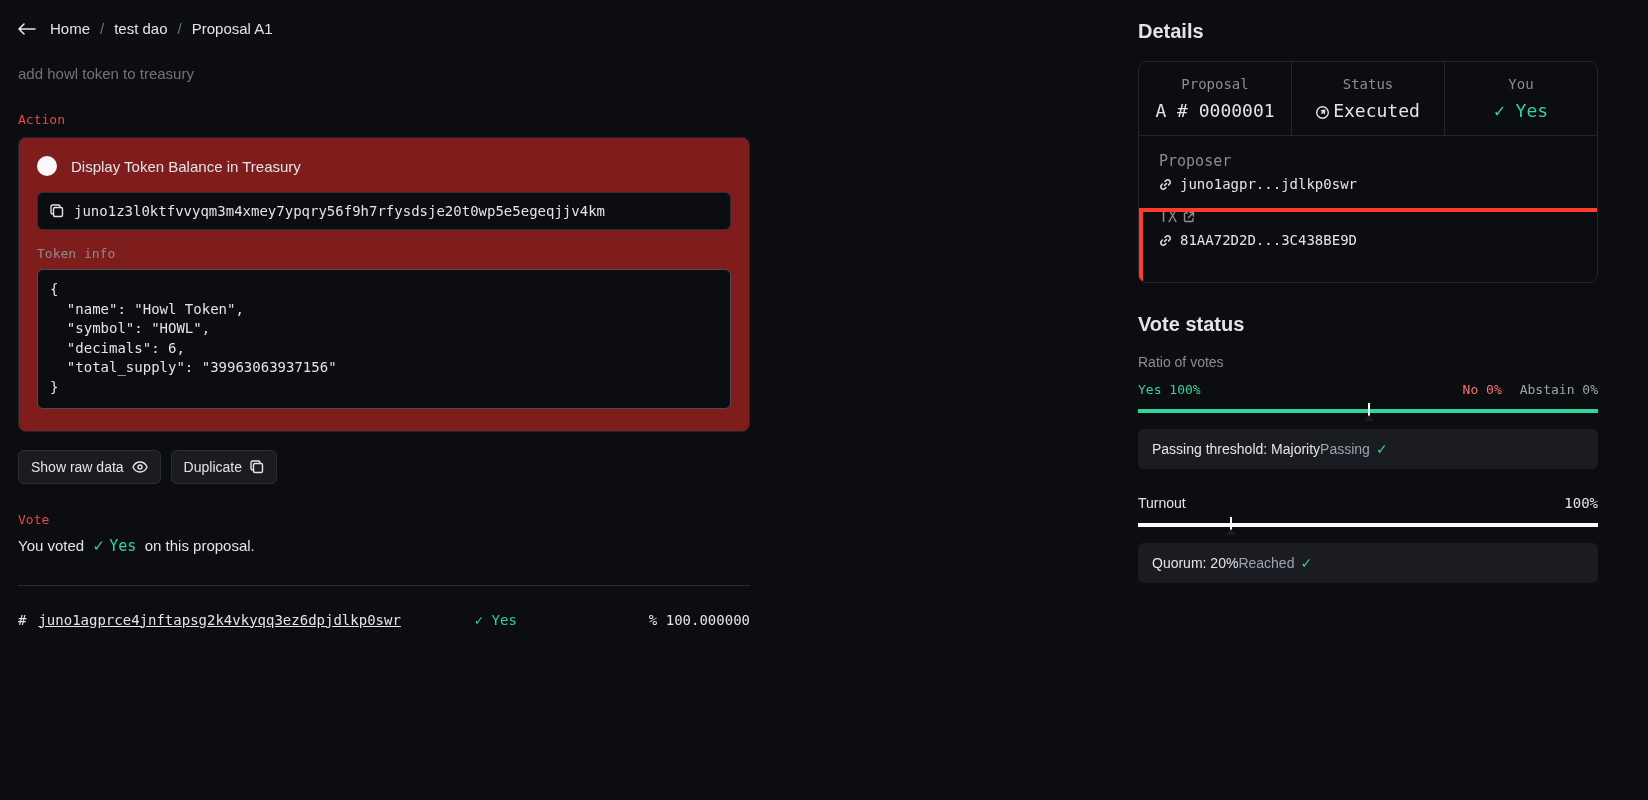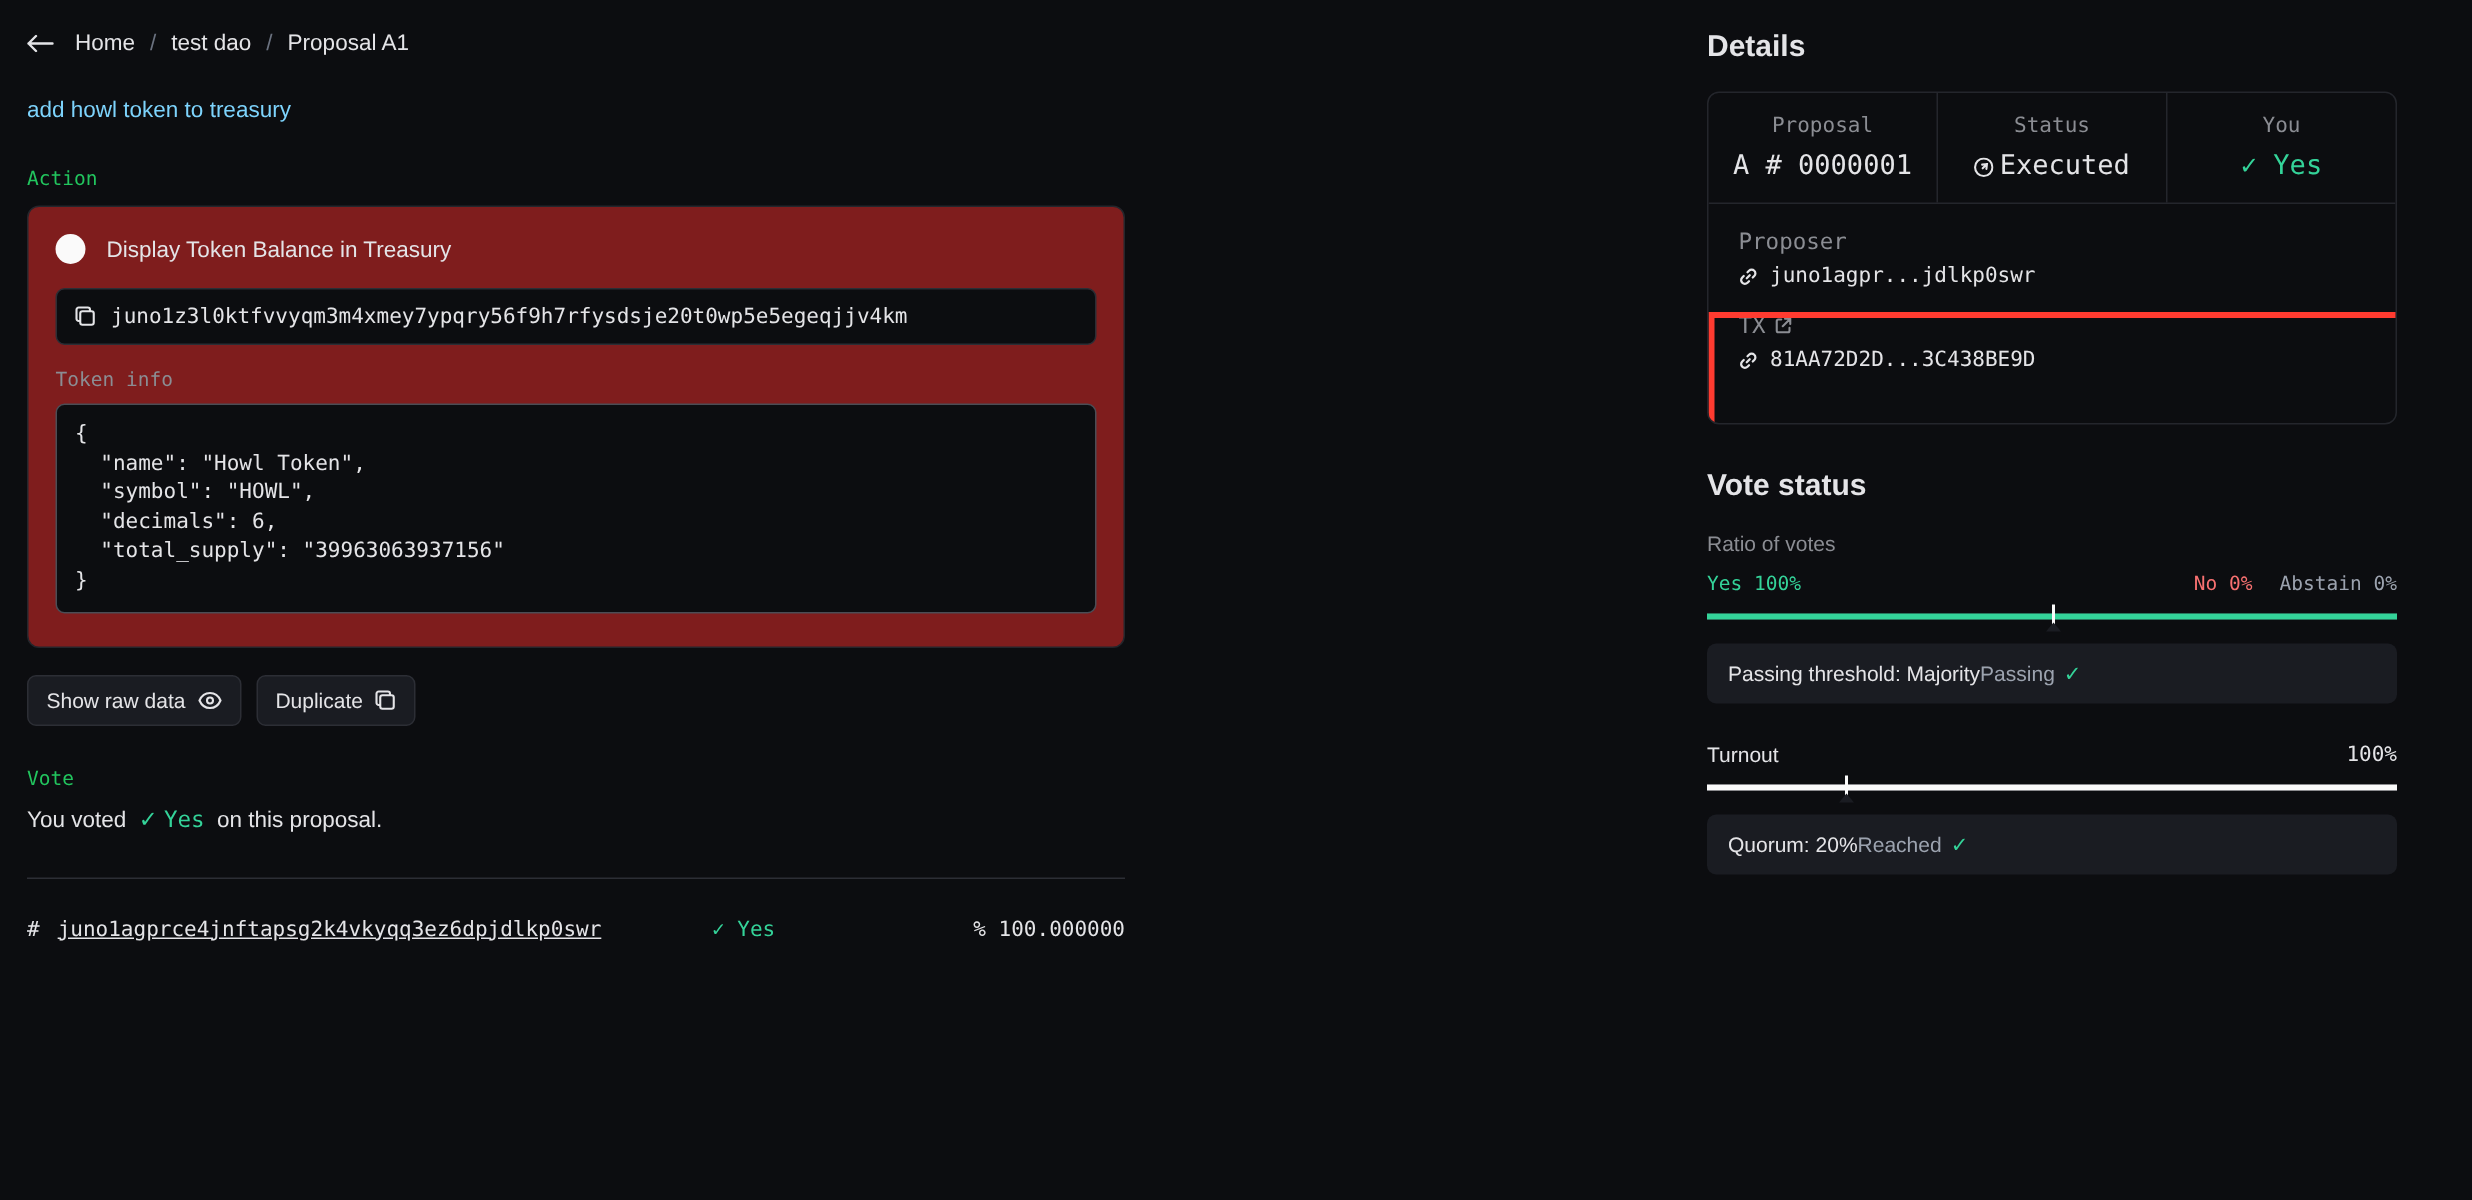--- a/index.html
+++ b/index.html
@@ -17,24 +17,24 @@
 .sidebar { width: 540px; padding: 20px 50px 20px 30px; overflow-y: auto; }
 
 
 .breadcrumb { display: flex; align-items: center; gap: 10px; margin-bottom: 28px; color: #e4e4e7; font-family: -apple-system, BlinkMacSystemFont, 'Segoe UI', sans-serif; font-size: 15px; }
 .breadcrumb .sep { color: #6b7280; }
 .breadcrumb a { color: #e4e4e7; text-decoration: none; }
 .arrow-back { display: inline-flex; align-items: center; margin-right: 4px; }
 
 
 .page-title { font-size: 24px; font-weight: 700; margin-bottom: 20px; font-family: -apple-system, BlinkMacSystemFont, 'Segoe UI', sans-serif; }
-.page-desc { color: #7dd3fc; margin-bottom: 30px; font-family: -apple-system, BlinkMacSystemFont, 'Segoe UI', sans-serif; font-size: 15px; }
-
-
-.section-label { color: #22c55e; font-size: 13px; margin-bottom: 10px; }
+.page-desc { color: #737373; margin-bottom: 30px; font-family: -apple-system, BlinkMacSystemFont, 'Segoe UI', sans-serif; font-size: 15px; }
+
+
+.section-label { color: #ef4444; font-size: 13px; margin-bottom: 10px; }
 
 
 .action-card { background: #7f1d1d; border: 1px solid #24262c; border-radius: 8px; padding: 18px 18px 22px; margin-bottom: 18px; width: 732px; }
 .action-header { display: flex; align-items: center; gap: 14px; margin-bottom: 16px; }
 .action-dot { width: 20px; height: 20px; border-radius: 50%; background: #fafafa; }
 .action-title { font-family: -apple-system, BlinkMacSystemFont, 'Segoe UI', sans-serif; font-size: 15px; }
 .field-label { color: #8b8d93; font-size: 13px; margin-bottom: 8px; }
 .token-address-box { background: #0c0d10; border: 1px solid #2c2e35; border-radius: 6px; padding: 10px 12px; display: flex; align-items: center; gap: 10px; margin-bottom: 16px; font-size: 14px; }
 .token-info-box { background: #0c0d10; border: 1px solid #4b4d55; border-radius: 6px; padding: 10px 12px; font-size: 14px; line-height: 1.4; white-space: pre; color: #e4e4e7; }
 

